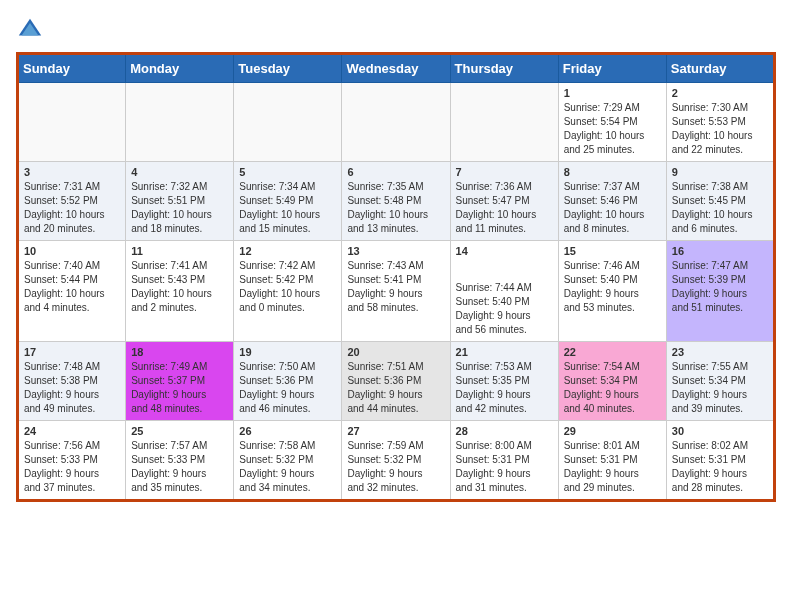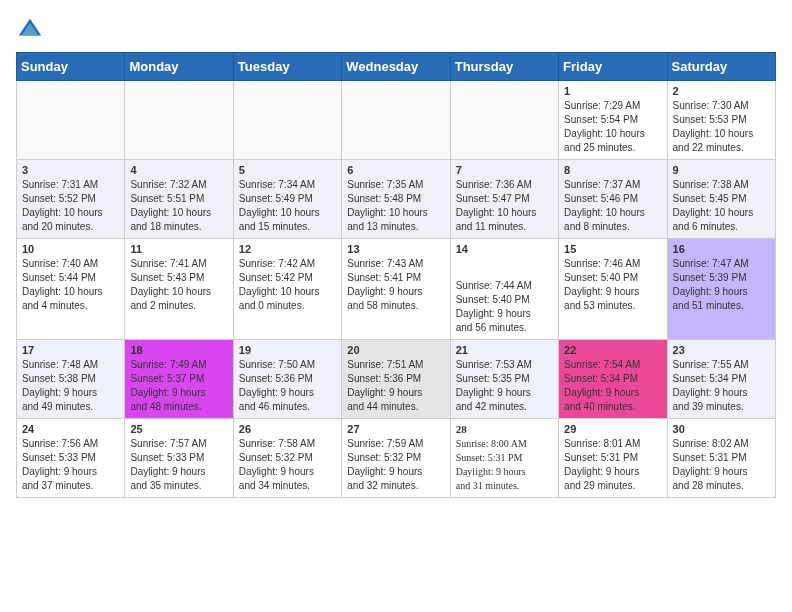--- a/index.html
+++ b/index.html
@@ -48,21 +48,21 @@
       font-weight: normal;
       color: #333;
     }
     .location {
       font-size: 15px;
       color: #555;
     }
     .calendar {
       width: 100%;
       border-collapse: collapse;
-      border: 1px solid #c2410c;
+      border: 3px solid #c2410c;
     }
     .calendar th {
       background: #2a6bb5;
       color: #fff;
       padding: 6px 4px;
       font-size: 13px;
       font-weight: bold;
       text-align: left;
       border: 1px solid #1a5a9e;
     }
@@ -282,21 +282,21 @@
 Daylight: 9 hours
 and 44 minutes.</div>
         </td>
         <td style="background: rgb(238, 242, 248);">
           <span class="day-num">21</span>
           <div class="day-info" style="white-space: pre-line;">Sunrise: 7:53 AM
 Sunset: 5:35 PM
 Daylight: 9 hours
 and 42 minutes.</div>
         </td>
-        <td style="background: #ec4899;">
+        <td style="background: #f9a8d4;">
           <span class="day-num">22</span>
           <div class="day-info" style="white-space: pre-line;">Sunrise: 7:54 AM
 Sunset: 5:34 PM
 Daylight: 9 hours
 and 40 minutes.</div>
         </td>
         <td style="background: rgb(238, 242, 248);">
           <span class="day-num">23</span>
           <div class="day-info" style="white-space: pre-line;">Sunrise: 7:55 AM
 Sunset: 5:34 PM
@@ -326,21 +326,21 @@
 Daylight: 9 hours
 and 34 minutes.</div>
         </td>
         <td style="background: rgb(255, 255, 255);">
           <span class="day-num">27</span>
           <div class="day-info" style="white-space: pre-line;">Sunrise: 7:59 AM
 Sunset: 5:32 PM
 Daylight: 9 hours
 and 32 minutes.</div>
         </td>
-        <td style="background: rgb(255, 255, 255); font-family: Liberation Serif, serif;">
+        <td style="background: rgb(255, 255, 255);">
           <span class="day-num">28</span>
           <div class="day-info" style="white-space: pre-line;">Sunrise: 8:00 AM
 Sunset: 5:31 PM
 Daylight: 9 hours
 and 31 minutes.</div>
         </td>
         <td style="background: rgb(255, 255, 255);">
           <span class="day-num">29</span>
           <div class="day-info" style="white-space: pre-line;">Sunrise: 8:01 AM
 Sunset: 5:31 PM

